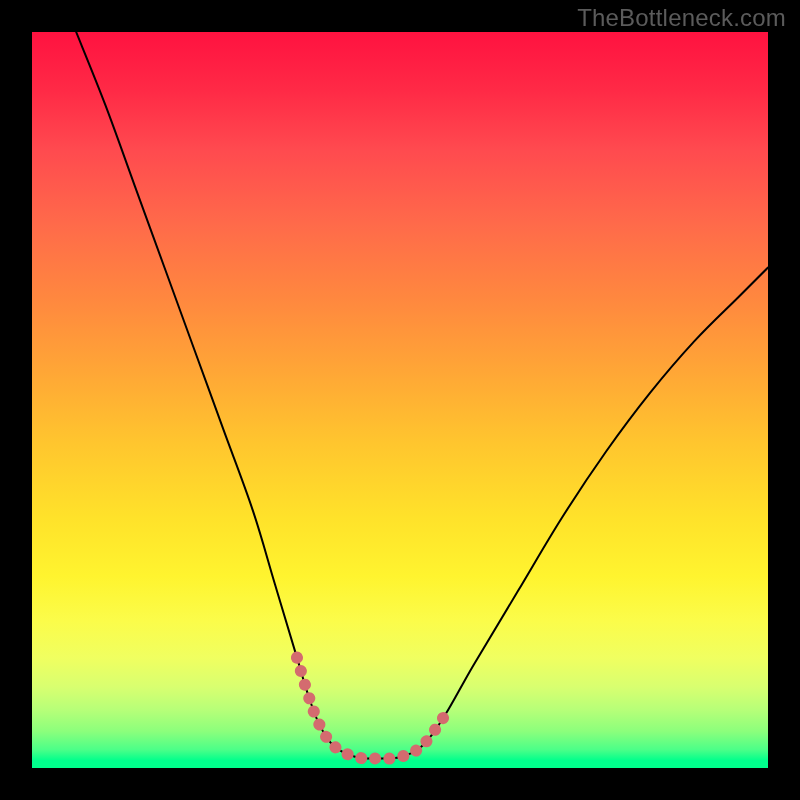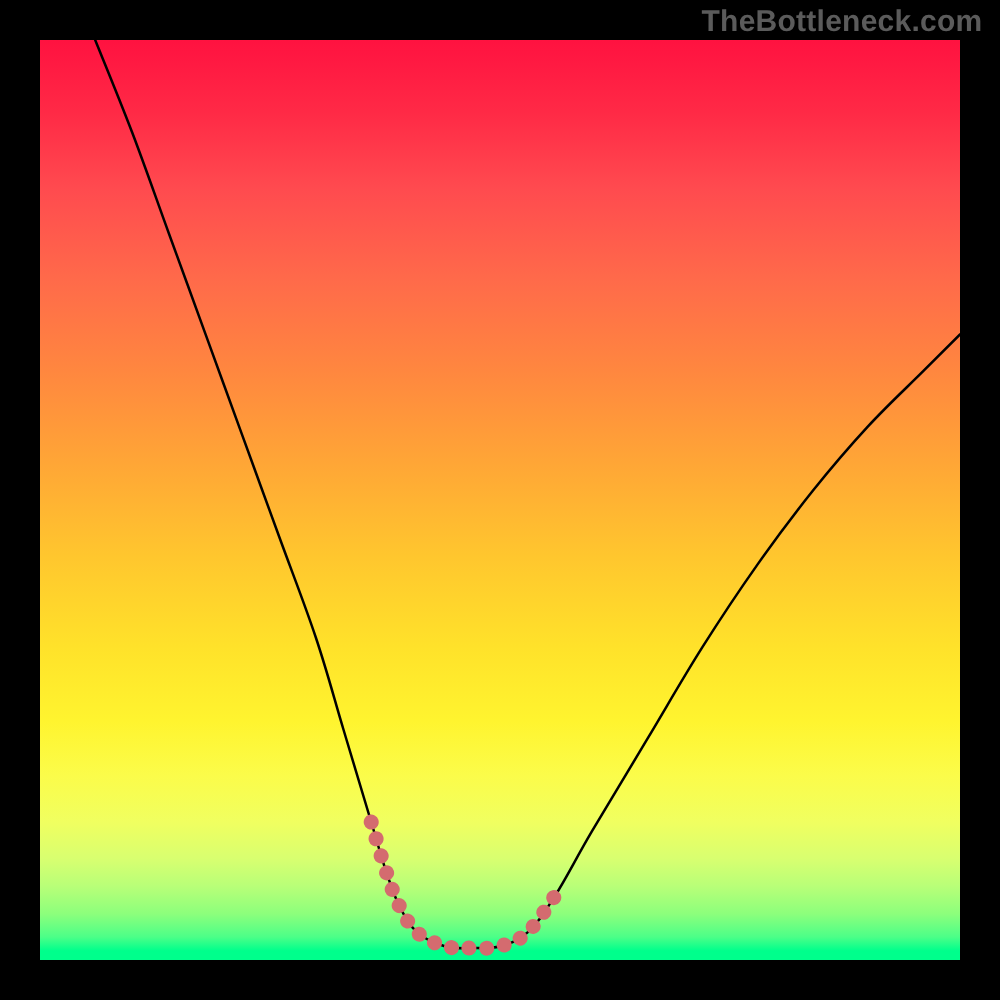--- a/index.html
+++ b/index.html
@@ -44,21 +44,21 @@
       #00ff8c 99%,
       #00ff8c 100%
     );
   }
   .watermark {
     position: absolute;
     top: 4px;
     right: 14px;
     font-family: Arial, Helvetica, sans-serif;
     font-size: 24px;
-    font-weight: 700;
+    font-weight: 400;
     color: #5b5b5b;
     letter-spacing: 0.2px;
     user-select: none;
   }
   svg.curve {
     position: absolute;
     left: 0;
     top: 0;
     width: 736px;
     height: 736px;

